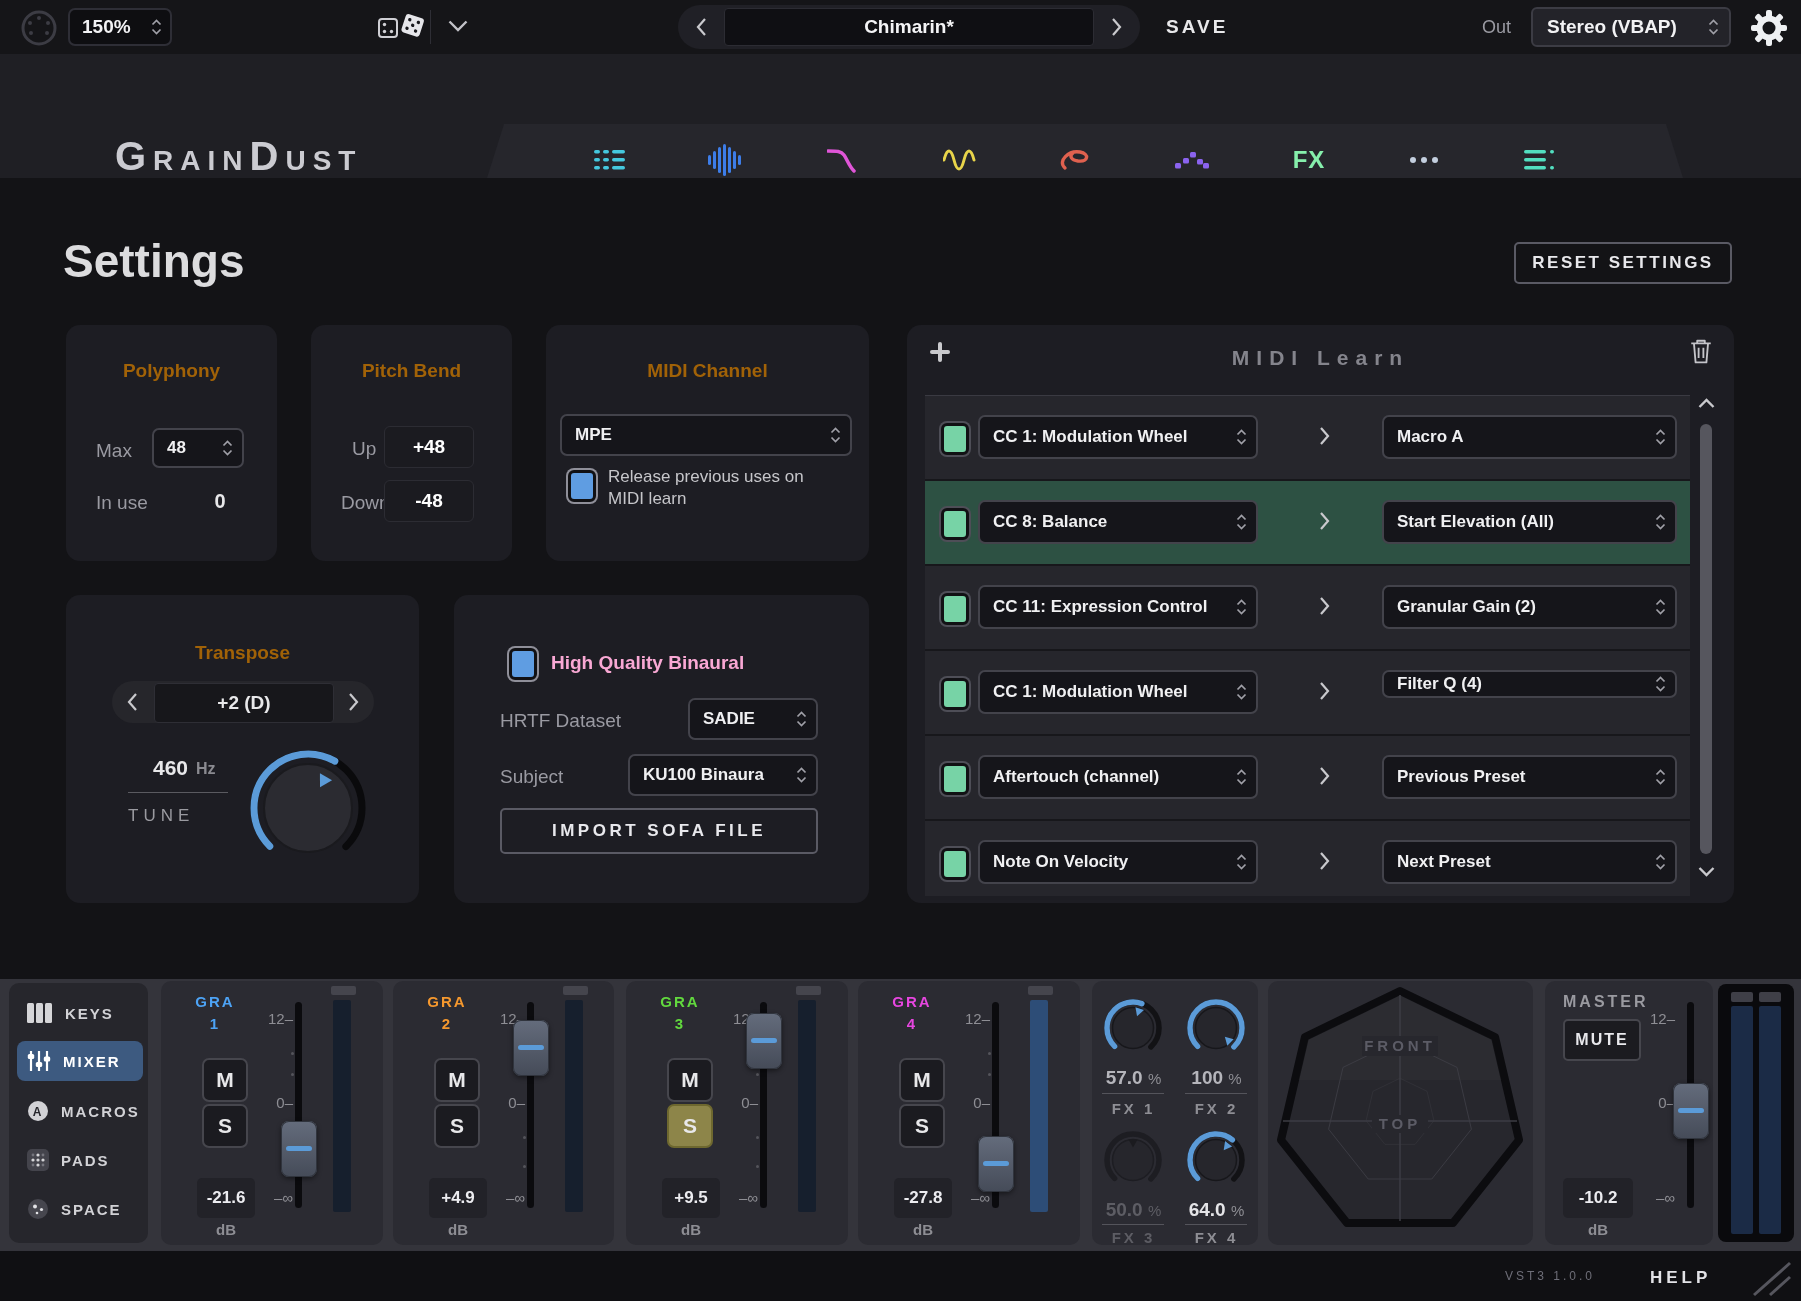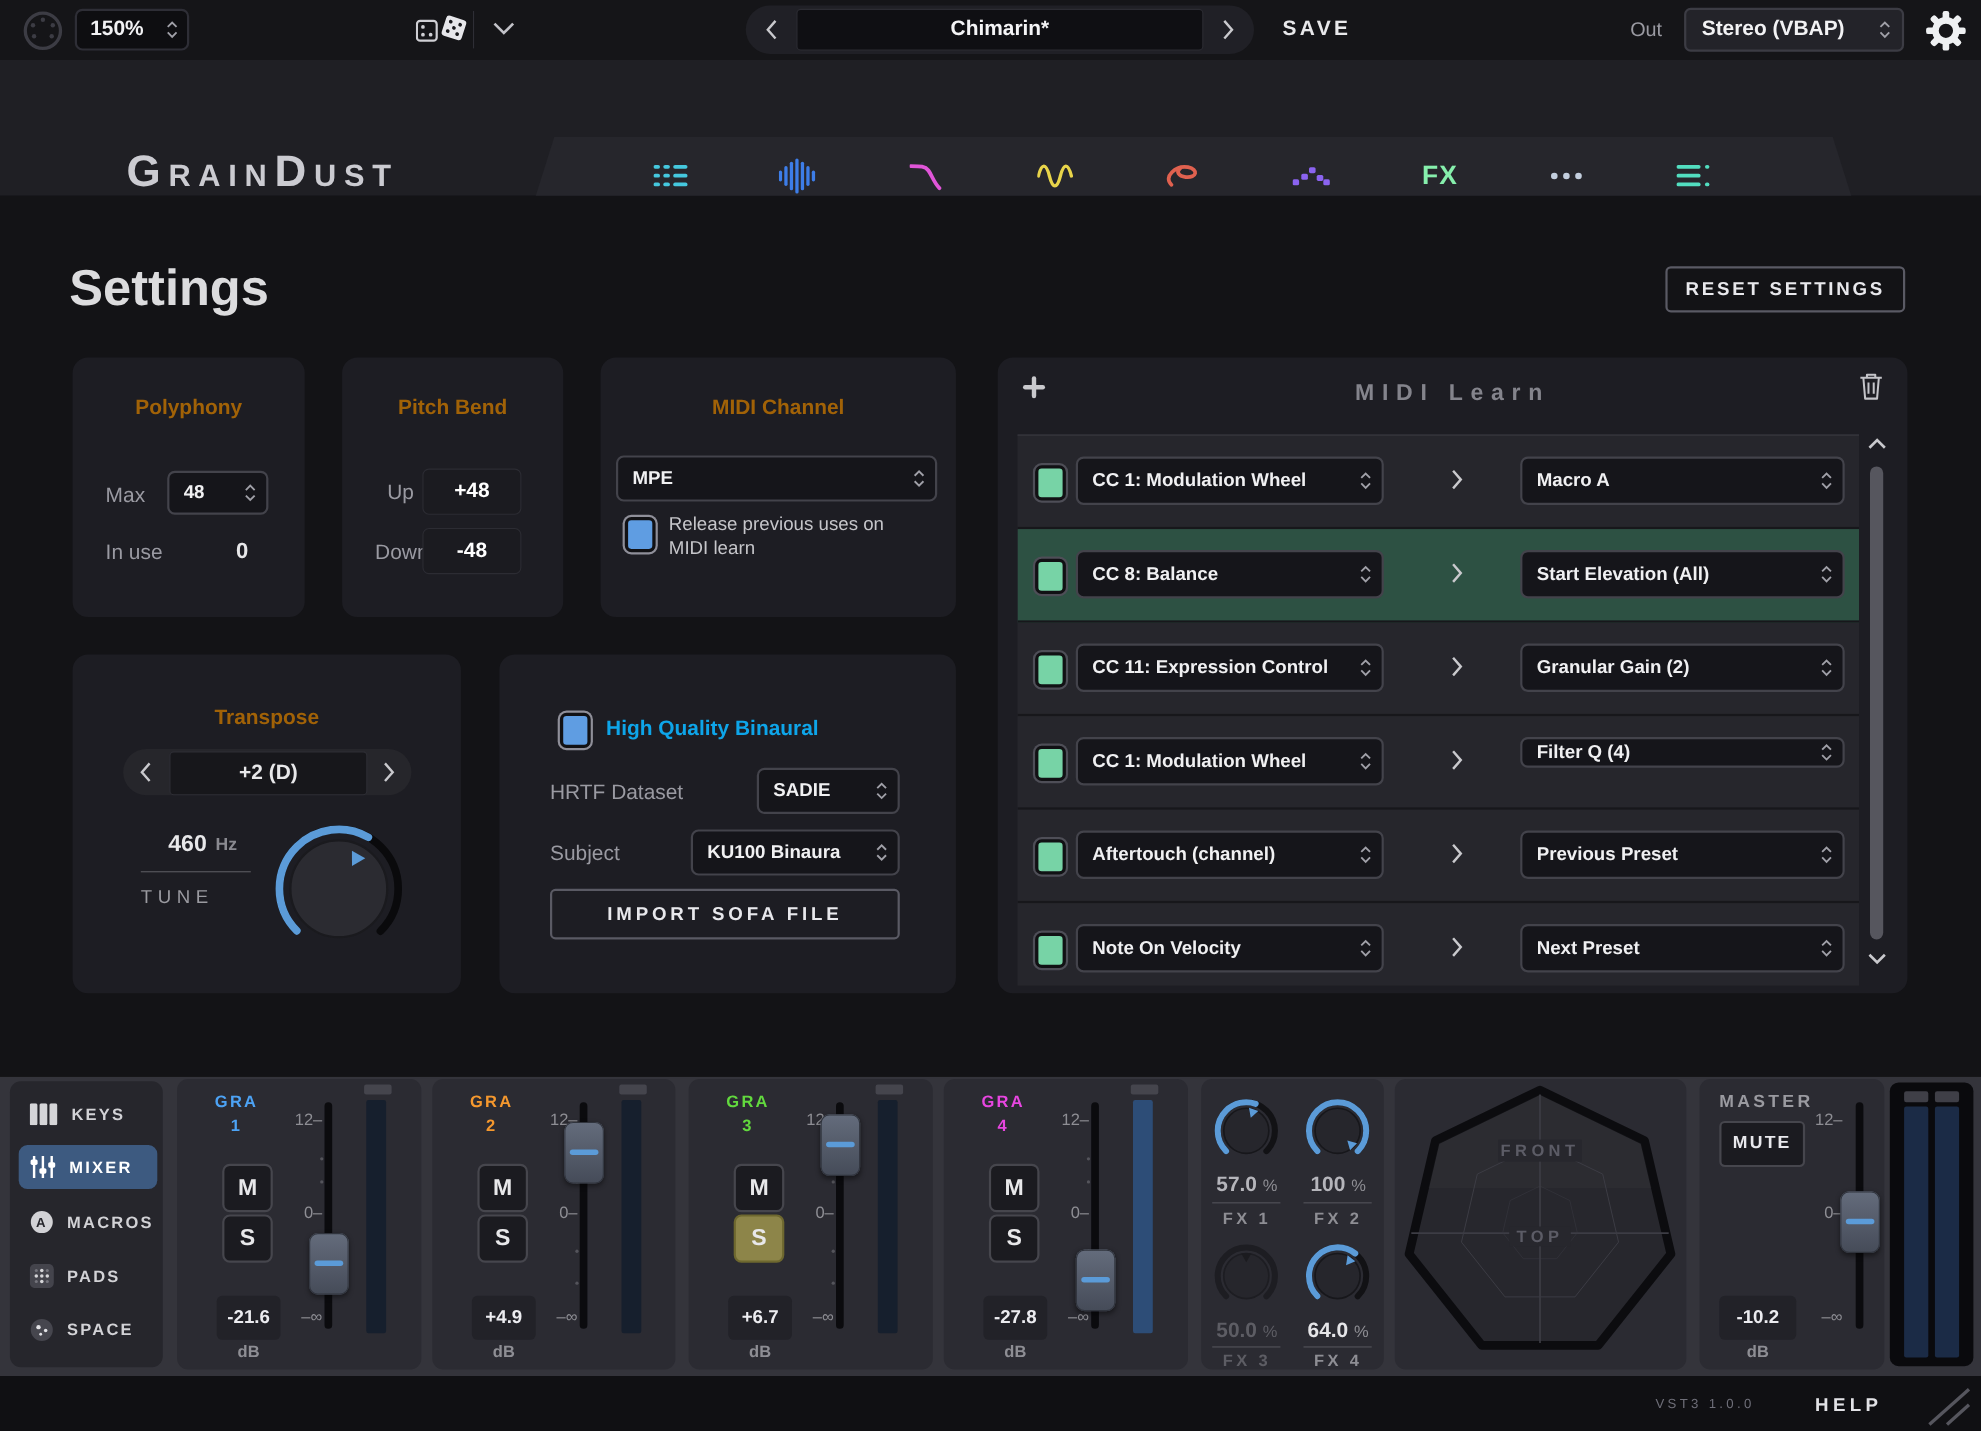--- a/index.html
+++ b/index.html
@@ -338,21 +338,21 @@
       <svg width="136" height="136">
         <circle cx="68" cy="68" r="54" fill="none" stroke="#0a0a0c" stroke-width="7" stroke-linecap="round" stroke-dasharray="254.5 84.8" transform="rotate(135 68 68)"></circle>
         <circle cx="68" cy="68" r="54" fill="none" stroke="#5b9bd8" stro="" ke="" stroke-width="7" stroke-linecap="round" stroke-dasharray="155 184.3" transform="rotate(135 68 68)"></circle>
         <circle cx="68" cy="68" r="44" fill="#2b2b31" stroke="#1a1a1e" stroke-width="2"></circle>
         <polygon points="68,44 61,32 75,32" fill="#5b9bd8" transform="rotate(30 68 68)"></polygon>
       </svg>
     </span>
 
     <div class="card" style="left:454px;top:417px;width:415px;height:308px"></div>
     <div class="cb blue" style="left:509px;top:470px"></div>
-    <span class="abs" style="left:551px;top:474px;font-size:19px;font-weight:bold;color:#0ea5e9">High Quality Binaural</span>
+    <span class="abs" style="left:551px;top:474px;font-size:19px;font-weight:bold;color:#f9a8d4">High Quality Binaural</span>
     <span class="lbl" style="left:500px;top:532px">HRTF Dataset</span>
     <div class="sel" style="left:688px;top:520px;width:130px;height:42px">
       <span>SADIE</span>
       <svg width="11" height="18">
         <path d="M1.5 6.5 L5.5 2.5 L9.5 6.5" fill="none" stroke="#a0a0a8" stroke-width="1.7"></path>
         <path d="M1.5 11.5 L5.5 15.5 L9.5 11.5" fill="none" stroke="#a0a0a8" stroke-width="1.7"></path>
         </svg>
     </div>
     <span class="lbl" style="left:500px;top:588px">Subject</span>
     <div class="sel" style="left:628px;top:576px;width:190px;height:42px">
@@ -653,21 +653,21 @@
       <div class="scl" style="top:113px">0–</div>
       <div class="scl" style="top:208px">–∞</div>
       <div class="tick" style="top:71px"></div>
         <div class="tick" style="top:92px"></div>
         <div class="tick" style="top:155px"></div>
         <div class="tick" style="top:184px"></div>
       <div class="ftrack"></div>
       <div class="fthumb" style="top:32px"></div>
       <div class="msbtn" style="top:77px">M</div>
       <div class="msbtn on" style="top:123px">S</div>
-      <div class="dbbox">+6.7</div>
+      <div class="dbbox">+9.5</div>
       <div class="dblbl">dB</div>
       <div class="mcap"></div>
       <div class="meter"></div>
     </div>
     <div class="strip" style="left:858px">
       <div class="gname" style="color: rgb(231, 70, 224);">
         <div>GRA</div>
           <div>4</div>
         </div>
       <div class="scl" style="top:29px">12–</div>

